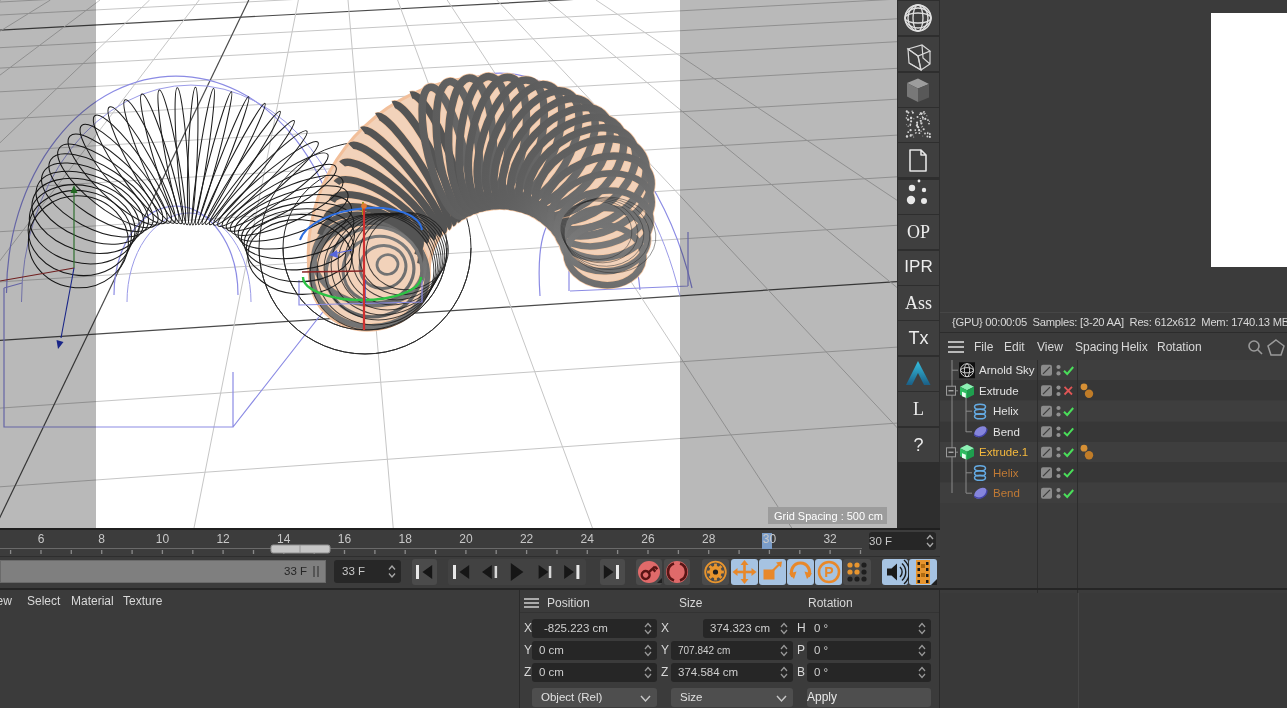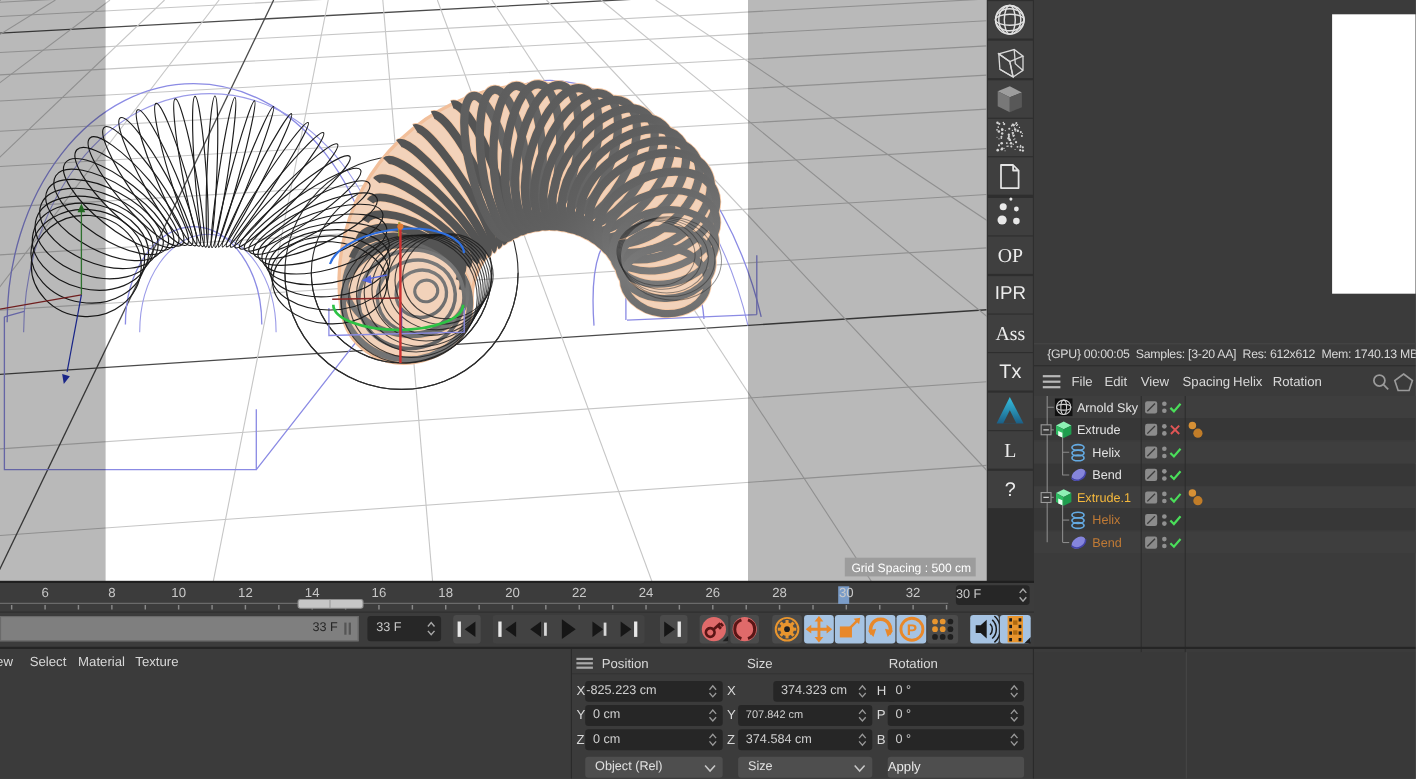--- a/index.html
+++ b/index.html
@@ -620,21 +620,21 @@
       <span class="txt abs" style="left:123px;top:0">Texture</span>
     </div>
 <div class="abs" style="left:524px;top:598px;width:15px;height:10px;border-top:2px solid #aaa;border-bottom:2px solid #aaa">
       <div style="height:4px;border-bottom:2px solid #aaa"></div>
     </div>
 <div class="abs txt" style="left:547px;top:596px">Position</div>
 <div class="abs txt" style="left:679px;top:596px">Size</div>
 <div class="abs txt" style="left:808px;top:596px">Rotation</div>
 <div class="abs" style="left:520px;top:612px;width:419px;height:1px;background:#333"></div>
 <div class="abs txt" style="left:524px;top:621px;font-size:12px">X</div>
-<div class="abs" style="left:532px;top:619px;width:125px;height:19px;background:#262626;border-radius:3px;color:#cfcfcf;font-size:11.5px;line-height:19px;padding-left:1px">-825.223 cm</div>
+<div class="abs" style="left:532px;top:619px;width:125px;height:19px;background:#262626;border-radius:3px;color:#cfcfcf;font-size:11.5px;line-height:19px;padding-left:12px">-825.223 cm</div>
 <svg class="abs" style="left:643px;top:619px" width="12" height="19">
       <path d="M2,8 L5,4.5 L8,8" fill="none" stroke="#999" stroke-width="1.2"></path>
       <path d="M2,11 L5,14.5 L8,11" fill="none" stroke="#999" stroke-width="1.2"></path>
     </svg>
 <div class="abs txt" style="left:661px;top:621px;font-size:12px">X</div>
 <div class="abs" style="left:703px;top:619px;width:112px;height:19px;background:#262626;border-radius:3px;color:#cfcfcf;font-size:11.5px;line-height:19px;padding-left:7px">374.323 cm</div>
 <svg class="abs" style="left:779px;top:619px" width="12" height="19">
       <path d="M2,8 L5,4.5 L8,8" fill="none" stroke="#999" stroke-width="1.2"></path>
       <path d="M2,11 L5,14.5 L8,11" fill="none" stroke="#999" stroke-width="1.2"></path>
     </svg>

